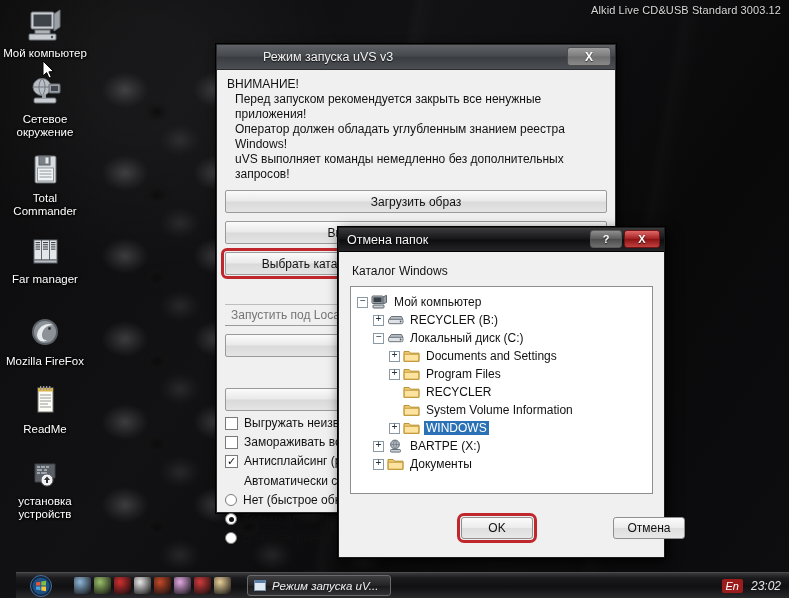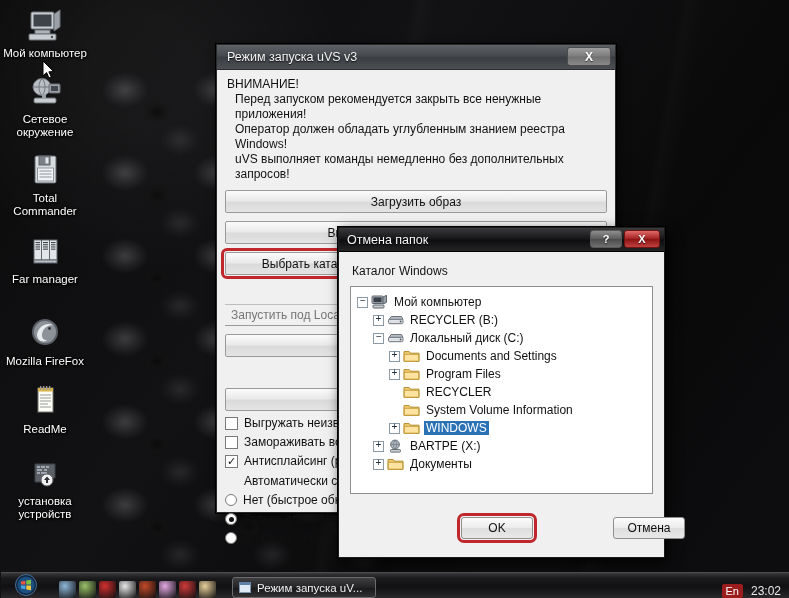--- a/index.html
+++ b/index.html
@@ -75,20 +75,21 @@
     border:1px solid #2a2a2a;
     box-shadow:0 0 0 1px #000, 2px 3px 9px rgba(0,0,0,.8);
     font-size:12px; color:#111;
   }
   #uvs-titlebar{
     height:25px;
     background:linear-gradient(180deg,#5e6166 0%,#45484c 45%,#3a3d41 52%,#4b4e52 100%);
     border-bottom:1px solid #2b2d30;
     display:flex; align-items:center;
     position:relative;
+    padding-left:36px;
   }
   #uvs-title-text{
     color:#f2f2f2; font-size:12.5px; padding-left:10px;
     text-shadow:0 1px 1px rgba(0,0,0,.8);
   }
   #uvs-close{
     position:absolute; right:4px; top:2px; width:44px; height:19px;
     background:linear-gradient(180deg,#9e9e9e 0%,#7d7d7d 48%,#707070 52%,#8a8a8a 100%);
     border:1px solid #4b4b4b; border-radius:3px;
     color:#fff; font-size:12px; font-weight:bold;
@@ -182,24 +183,24 @@
     background:linear-gradient(180deg,#fbfbfb 0%,#ececec 48%,#dedede 52%,#e8e8e8 100%);
     border:1px solid #8f8f8f; border-radius:3px;
     font-family:"Liberation Sans", sans-serif; font-size:12px; color:#111; cursor:pointer;
   }
   #btn-ok{ left:122px; }
   #btn-ok.highlighted{ outline:3px solid #c0272d; outline-offset:1px; }
   #btn-cancel{ left:230px;margin-left:44px; }
 
   
   #taskbar{
-    position:absolute; left:1px; right:0; bottom:0; height:26px;
+    position:absolute; left:16px; right:0; bottom:0; height:26px;
     background:linear-gradient(180deg,#3a3a3c 0%,#1b1b1d 20%,#101012 55%,#2a2a2c 100%);
     border-top:1px solid #4c4c4e;
-    display:flex; align-items:flex-end;
+    display:flex; align-items:center;font-style:italic;
   }
   #start-button{
     width:50px; height:26px; flex:0 0 50px;
     display:flex; align-items:center; justify-content:center; cursor:pointer;
   }
   #quicklaunch{ display:flex; align-items:center; gap:3px; margin-left:8px; }
   .ql-icon{ width:17px; height:17px; border-radius:2px; cursor:pointer; }
   #task-buttons{ margin-left:16px; display:flex; align-items:center; }
   #task-uvs{
     height:21px; min-width:144px; padding:0 10px 0 6px;
@@ -217,20 +218,21 @@
   #clock{ color:#e9e9e9; font-size:12px; cursor:default; }
 </style>
 </head>
 <body>
 
 <div id="desktop">
   <div id="wallpaper-pattern"></div>
   <div id="wallpaper-pattern2"></div>
   <div id="wallpaper-streaks"></div>
 
+  <div id="build-banner">Alkid Live CD&amp;USB Standard 3003.12</div>
 
   <div id="desktop-icons">
 
     <div class="desk-icon" style="margin-bottom:10px;">
       <span class="glyph">
         <svg width="40" height="36" viewBox="0 0 40 36">
           <rect x="6" y="4" width="23" height="17" rx="1.5" fill="#c9cdd2" stroke="#6b7076"></rect>
           <rect x="8.5" y="6.5" width="18" height="12" fill="#3e4349"></rect>
           <path d="M29 6 L35 2 L35 19 L29 23 Z" fill="#9aa0a6" stroke="#6b7076"></path>
           <rect x="10" y="22" width="15" height="4" fill="#aeb3b8" stroke="#6b7076"></rect>

